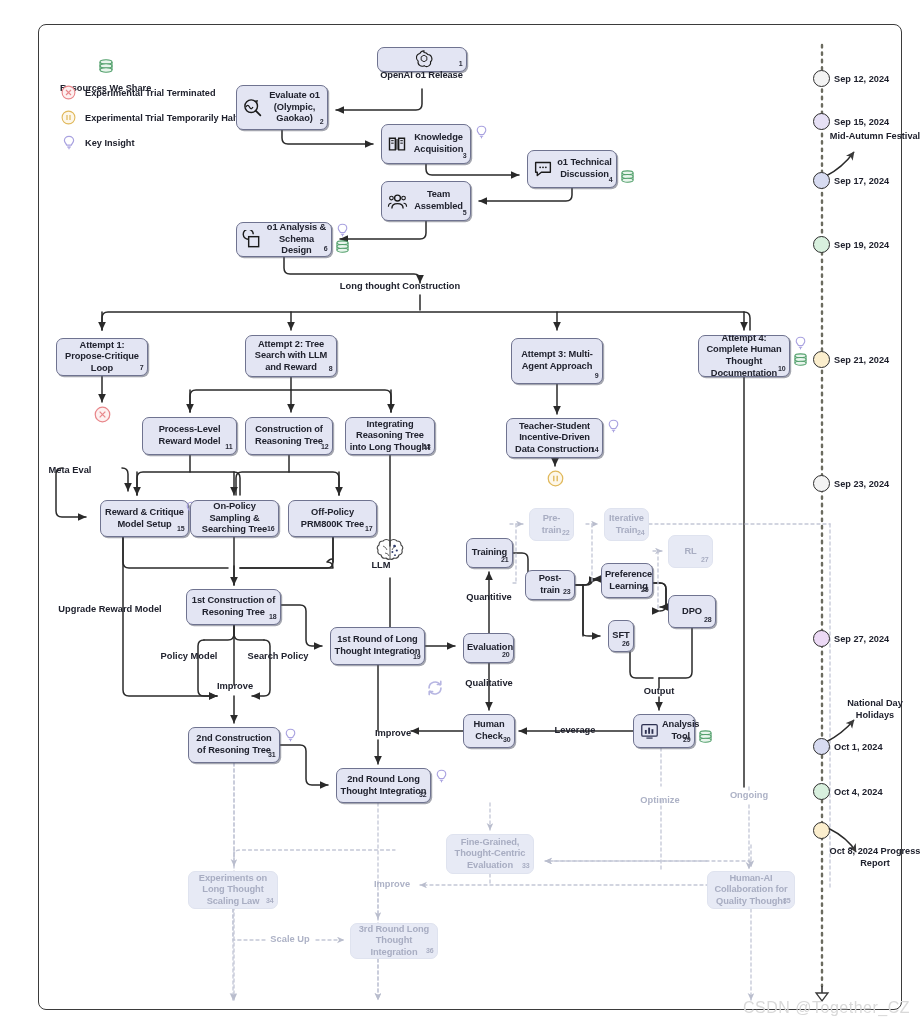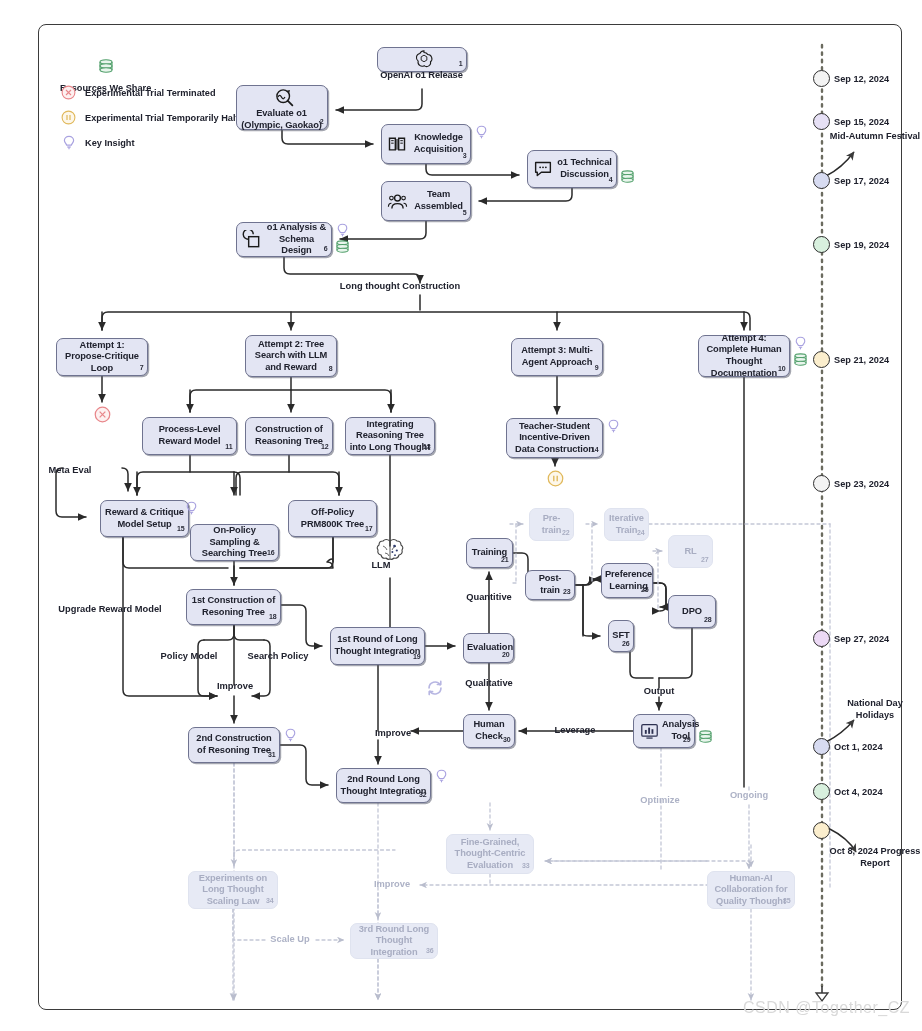--- a/index.html
+++ b/index.html
@@ -315,21 +315,21 @@
       <div class="node hasicon" style="left: 377px; top: 47px; width: 90px; height: 25px; flex-direction: column;">
         <span class="ico">
           <svg width="20" height="20" viewBox="0 0 24 24">
             <path d="M12 2.2c-2.2 0-4.1 1.3-5 3.2-2 .3-3.6 1.9-4 3.9-.4 2 .4 4 2 5.2-.5 2 .2 4 1.8 5.2 1.6 1.2 3.7 1.3 5.4.3 1.6 1.3 3.9 1.4 5.6.3 1.7-1.1 2.5-3.1 2-5 1.5-1.3 2.1-3.4 1.4-5.3-.7-1.9-2.5-3.2-4.5-3.3-1-1.5-2.7-2.5-4.7-2.5z" fill="none" stroke="#1a1a1a" stroke-width="1.3"></path>
             <path d="M12 7.4 L15.4 9.4 L15.4 13.3 L12 15.3 L8.6 13.3 L8.6 9.4 z" fill="none" stroke="#1a1a1a" stroke-width="1.1"></path>
           </svg>
         </span>
         <span class="lbl">OpenAI o1 Release</span>
         <span class="num">1</span>
       </div>
-      <div class="node hasicon" style="left: 236px; top: 85px; width: 92px; height: 45px; flex-direction: column;">
+      <div class="node hasicon" style="left: 236px; top: 85px; width: 92px; height: 45px;">
         <span class="ico">
           <svg width="21" height="21" viewBox="0 0 24 24">
             <circle cx="10.5" cy="10.5" r="7.2" fill="none" stroke="#1a1a1a" stroke-width="1.6"></circle>
             <path d="M15.6 15.6 L21 21" stroke="#1a1a1a" stroke-width="2" stroke-linecap="round"></path>
             <path d="M4.5 11.5 q2-4 4 0 t4 0" fill="none" stroke="#1a1a1a" stroke-width="1.5"></path>
             <path d="M14.5 5 l2.8-.6 -.6 2.8" fill="none" stroke="#1a1a1a" stroke-width="1.4"></path>
           </svg>
         </span>
         <span class="lbl">Evaluate o1 (Olympic, Gaokao)</span>
         <span class="num">2</span>
@@ -406,21 +406,21 @@
           <ellipse cx="7" cy="11" rx="6" ry="2.1" fill="#e8f5ec" stroke="#4f9e69" stroke-width="1.1"></ellipse>
         </svg></div>
       <div class="node" style="left: 56px; top: 338px; width: 92px; height: 38px;">
         <span class="lbl">Attempt 1: Propose-Critique Loop</span>
         <span class="num">7</span>
       </div>
       <div class="node" style="left: 245px; top: 335px; width: 92px; height: 42px;">
         <span class="lbl">Attempt 2: Tree Search with LLM and Reward</span>
         <span class="num">8</span>
       </div>
-      <div class="node" style="left: 511px; top: 338px; width: 92px; height: 38px;">
+      <div class="node" style="left: 511px; top: 338px; width: 92px; height: 46px;">
         <span class="lbl">Attempt 3: Multi-Agent Approach</span>
         <span class="num">9</span>
       </div>
       <div class="node" style="left: 698px; top: 335px; width: 92px; height: 42px;">
         <span class="lbl">Attempt 4: Complete Human Thought Documentation</span>
         <span class="num">10</span>
       </div>
       <div class="marker-badge" style="left: 794px; top: 336px;"><svg width="13" height="15" viewBox="0 0 14 16">
           <path d="M7,1.3 C4.2,1.3 2.4,3.3 2.4,5.6 C2.4,7.6 4.2,8.6 4.7,10.2 L9.3,10.2 C9.8,8.6 11.6,7.6 11.6,5.6 C11.6,3.3 9.8,1.3 7,1.3 z" fill="none" stroke="#a9a2e0" stroke-width="1.2"></path>
           <path d="M5.2,12 L8.8,12" stroke="#a9a2e0" stroke-width="1.2"></path>
@@ -456,21 +456,21 @@
         </svg></div>
       <div class="node" style="left: 100px; top: 500px; width: 89px; height: 37px;">
         <span class="lbl">Reward &amp; Critique Model Setup</span>
         <span class="num">15</span>
       </div>
       <div class="marker-badge" style="left: 185px; top: 501px;"><svg width="13" height="15" viewBox="0 0 14 16">
           <path d="M7,1.3 C4.2,1.3 2.4,3.3 2.4,5.6 C2.4,7.6 4.2,8.6 4.7,10.2 L9.3,10.2 C9.8,8.6 11.6,7.6 11.6,5.6 C11.6,3.3 9.8,1.3 7,1.3 z" fill="none" stroke="#a9a2e0" stroke-width="1.2"></path>
           <path d="M5.2,12 L8.8,12" stroke="#a9a2e0" stroke-width="1.2"></path>
           <path d="M7,12 L7,14.3" stroke="#a9a2e0" stroke-width="1.2"></path>
         </svg></div>
-      <div class="node" style="left: 190px; top: 524px; width: 89px; height: 37px;">
+      <div class="node" style="left: 190px; top: 500px; width: 89px; height: 37px;">
         <span class="lbl">On-Policy  Sampling &amp; Searching Tree</span>
         <span class="num">16</span>
       </div>
       <div class="node" style="left: 288px; top: 500px; width: 89px; height: 37px;">
         <span class="lbl">Off-Policy PRM800K Tree</span>
         <span class="num">17</span>
       </div>
       <div class="node" style="left: 186px; top: 589px; width: 95px; height: 36px;">
         <span class="lbl">1st Construction of Resoning Tree</span>
         <span class="num">18</span>

